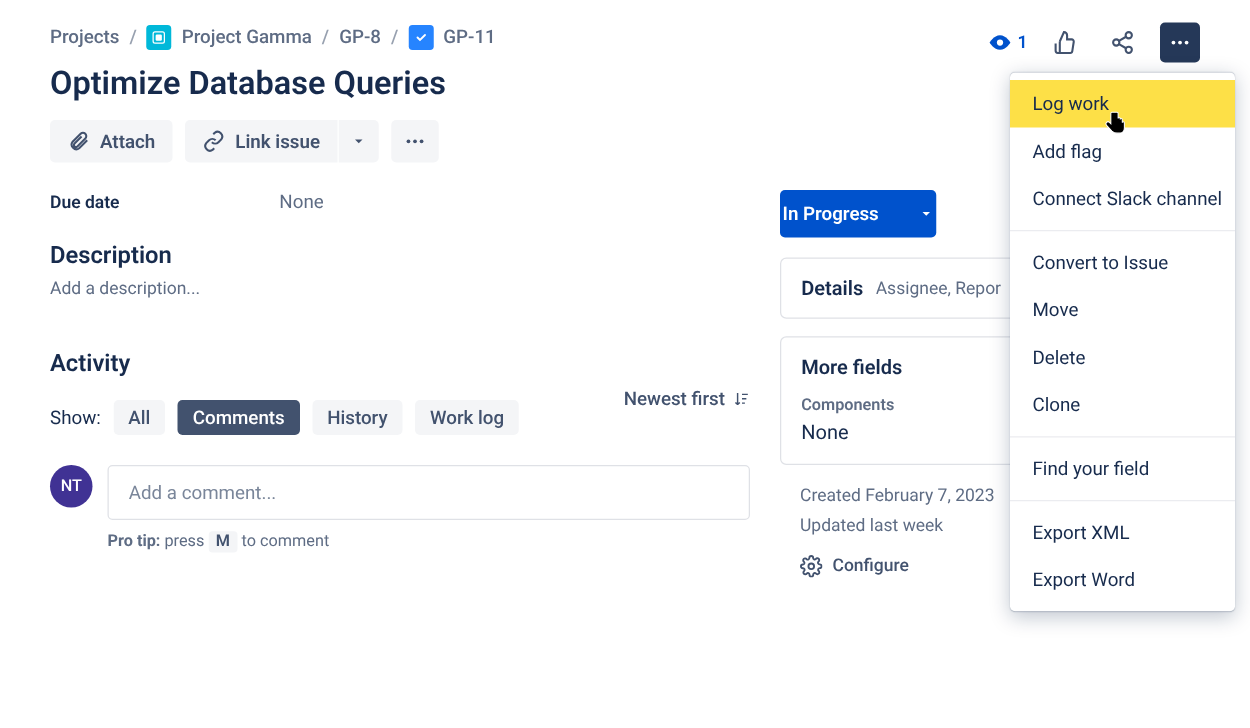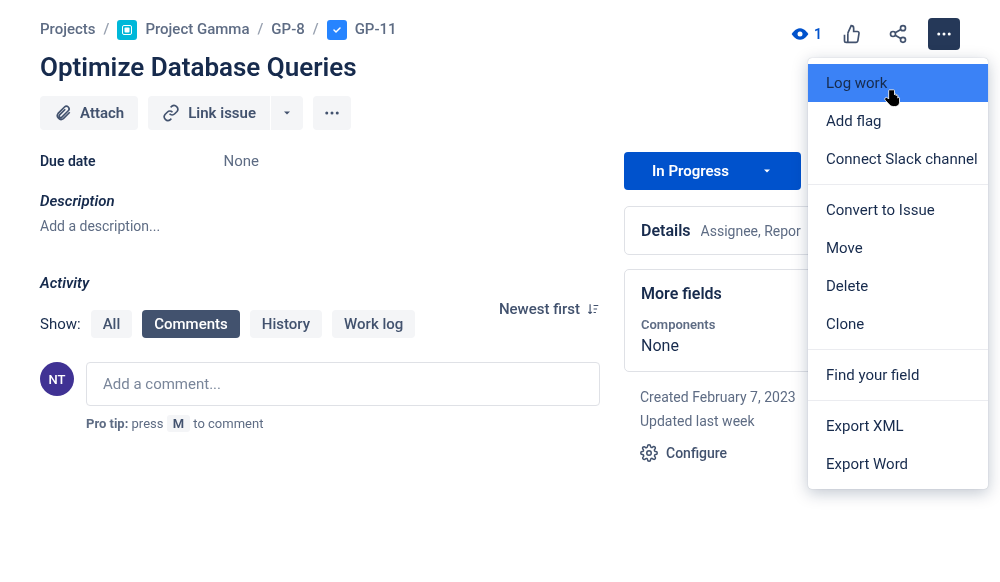--- a/index.html
+++ b/index.html
@@ -66,21 +66,21 @@
     font-size:15px;
   }
   .btn-light.small { padding:8px 10px; }
   
   .cols { display:flex; gap:24px; }
   .left { flex:1; max-width:560px;}
   .right { width:330px; }
   .field { margin-bottom:22px; }
   .field-label { font-weight:600; color:#172b4d; font-size:14px; min-width:180px; display:inline-block;}
   .field-value { color:#5e6c84; font-size:15px;}
-  .section-heading { font-weight:600; font-size:15px; margin-bottom:8px;font-style:italic; }
+  .section-heading { font-weight:600; font-size:19px; margin-bottom:8px; }
   .desc-add { color:#5e6c84; margin-top:6px; cursor:text; }
   
   .activity-show { display:flex; align-items:center; gap:10px; margin-top:10px; }
   .activity-show .lbl { color:#172b4d; font-size:15px;}
   .pill { background:#f4f5f7; color:#42526e; font-weight:500; padding:5px 12px; border-radius:4px; cursor:pointer; font-size:15px;}
   .pill.active { background:#42526e; color:#fff; }
   .newest { margin-left:auto; display:flex; align-items:center; gap:6px; color:#42526e; font-weight:500; cursor:pointer; font-size:15px;}
   .activity-row { display:flex; justify-content:space-between; align-items:flex-start; }
   .comment-row { display:flex; gap:12px; margin-top:24px; align-items:flex-start;}
   .avatar { width:34px; height:34px; border-radius:50%; background:#403294; color:#fff;
@@ -88,21 +88,21 @@
   .comment-input {
     flex:1; border:1px solid #dfe1e6; border-radius:4px;
     padding:12px 16px; color:#7a869a; cursor:text; font-size:15px;
   }
   .protip { margin-top:10px; margin-left:46px; color:#5e6c84; font-size:13px;}
   .protip .key { background:#f4f5f7; border-radius:3px; padding:1px 6px; font-weight:600; color:#42526e;}
   .protip strong { color:#5e6c84; }
   
   .status-btn {
     background:#0052cc; color:#fff; font-weight:600;
-    padding:10px 28px; border-radius:4px; display:inline-flex;
+    padding:10px 2px; border-radius:4px; display:inline-flex;
     align-items:center; gap:32px; cursor:pointer; font-size:15px;
     margin-bottom:16px;
   }
   .panel { border:1px solid #dfe1e6; border-radius:5px; margin-bottom:14px; }
   .panel-header { padding:14px 16px; display:flex; align-items:center; gap:10px;}
   .panel-title { font-weight:600; font-size:16px; color:#172b4d;}
   .panel-sub { color:#5e6c84; font-size:14px; overflow:hidden; text-overflow:ellipsis; white-space:nowrap;}
   .panel-body { padding:0 16px 16px;}
   .panel-body .sub-label { color:#5e6c84; font-weight:600; font-size:13px; margin-bottom:4px;}
   .panel-body .val { font-size:16px; color:#172b4d;}
@@ -119,21 +119,21 @@
     padding:6px 0;
     z-index:100;
   }
   .dropdown-item {
     padding:10px 18px;
     color:#172b4d;
     font-size:15px;
     cursor:pointer;
     white-space:nowrap;
   }
-  .dropdown-item.hover { background:#3b82f6;}
+  .dropdown-item.hover { background:#fde047;}
   .dropdown-divider { height:1px; background:#ebecf0; margin:6px 0;}
   .cursor-hand {
     position:absolute;
     top:88px; right:98px;
     z-index:200;
     font-size:16px;
     pointer-events:none;
   }
   svg { display:block; }
 </style>

